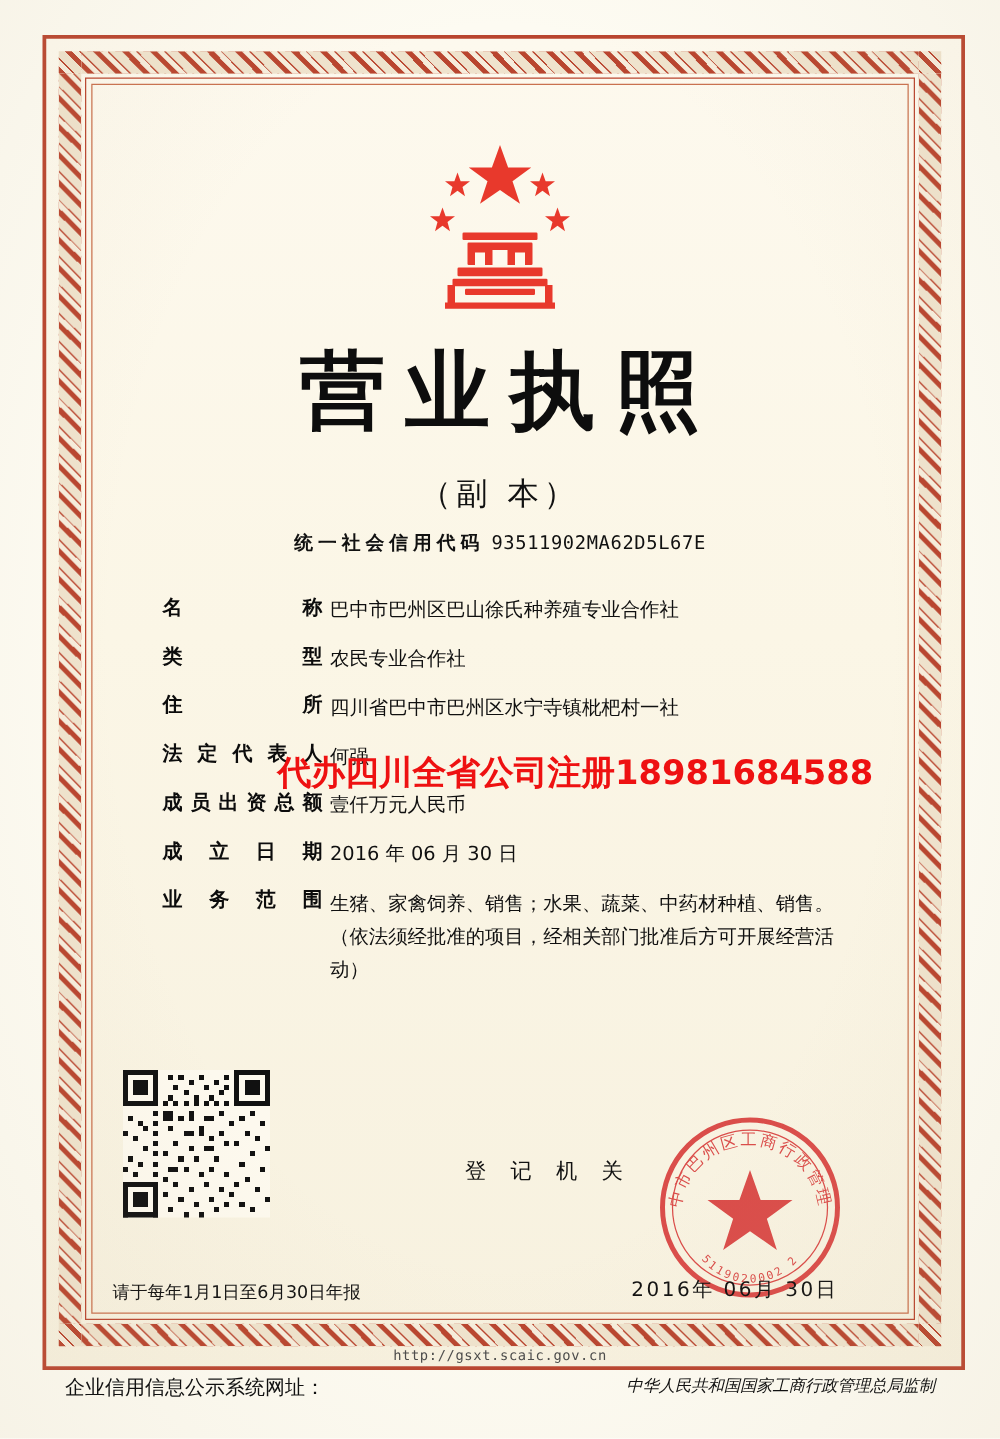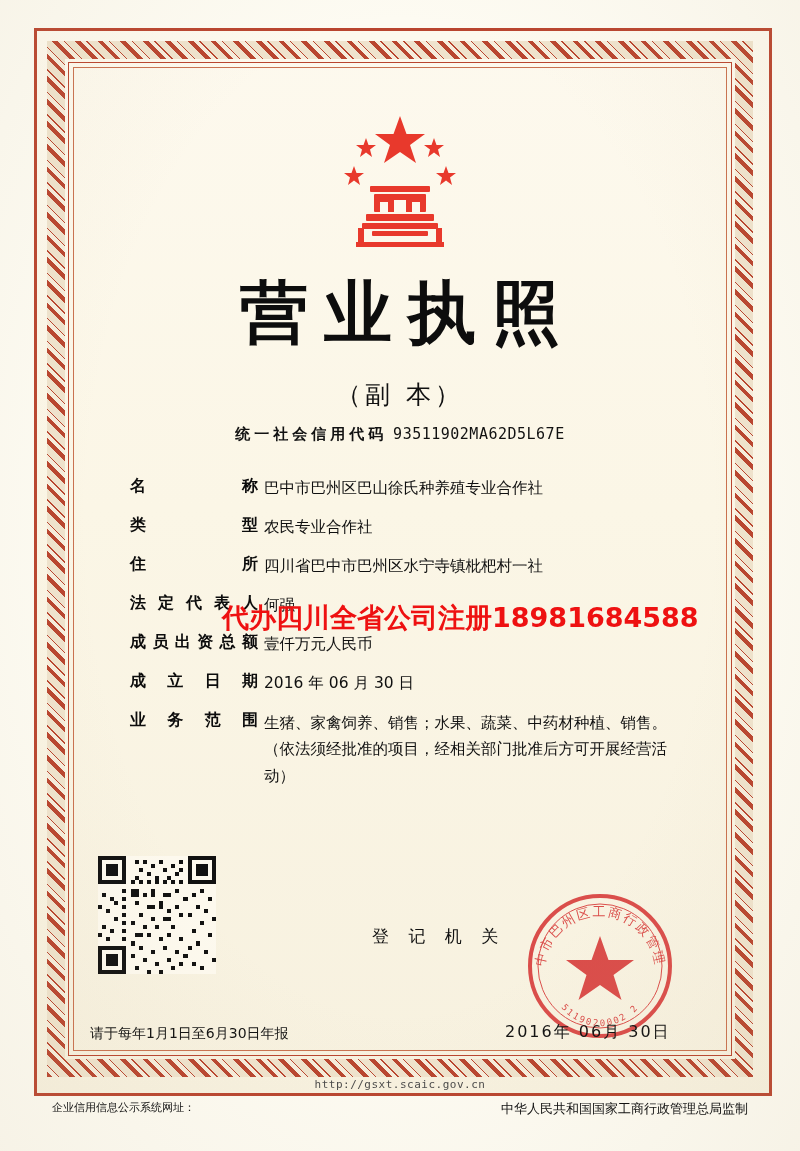--- a/index.html
+++ b/index.html
@@ -188,28 +188,29 @@
     font-family: "DejaVu Sans Mono", "Liberation Mono", monospace;
     font-size: 11px;
     color: #4a4a4a;
     letter-spacing: 0.5px;
   }
 
   
   .footer-left {
     position: absolute;
     left: 52px; top: 1100px;
-    font-size: 11px;
+    font-size: 16px;
     color: #111;
   }
   .footer-right {
     position: absolute;
     right: 52px; top: 1100px;
     font-size: 13px;
     color: #111;
+    font-style: italic;
   }
 
   
   .watermark {
     position: absolute;
     left: 222px; top: 600px;
     font-size: 27px;
     font-weight: bold;
     color: #ee1111;
     letter-spacing: 0px;

